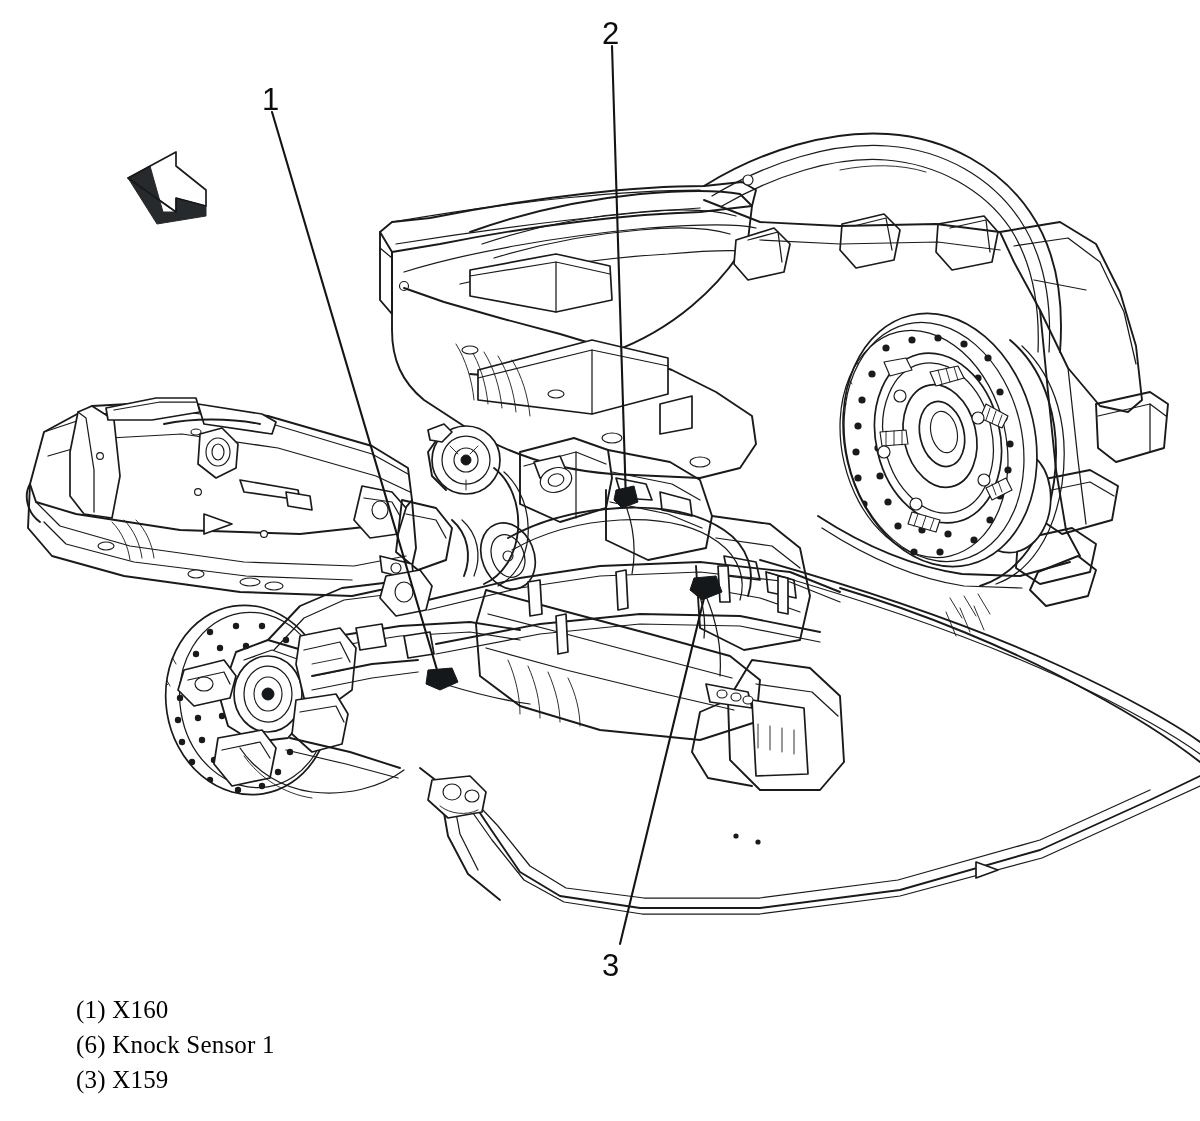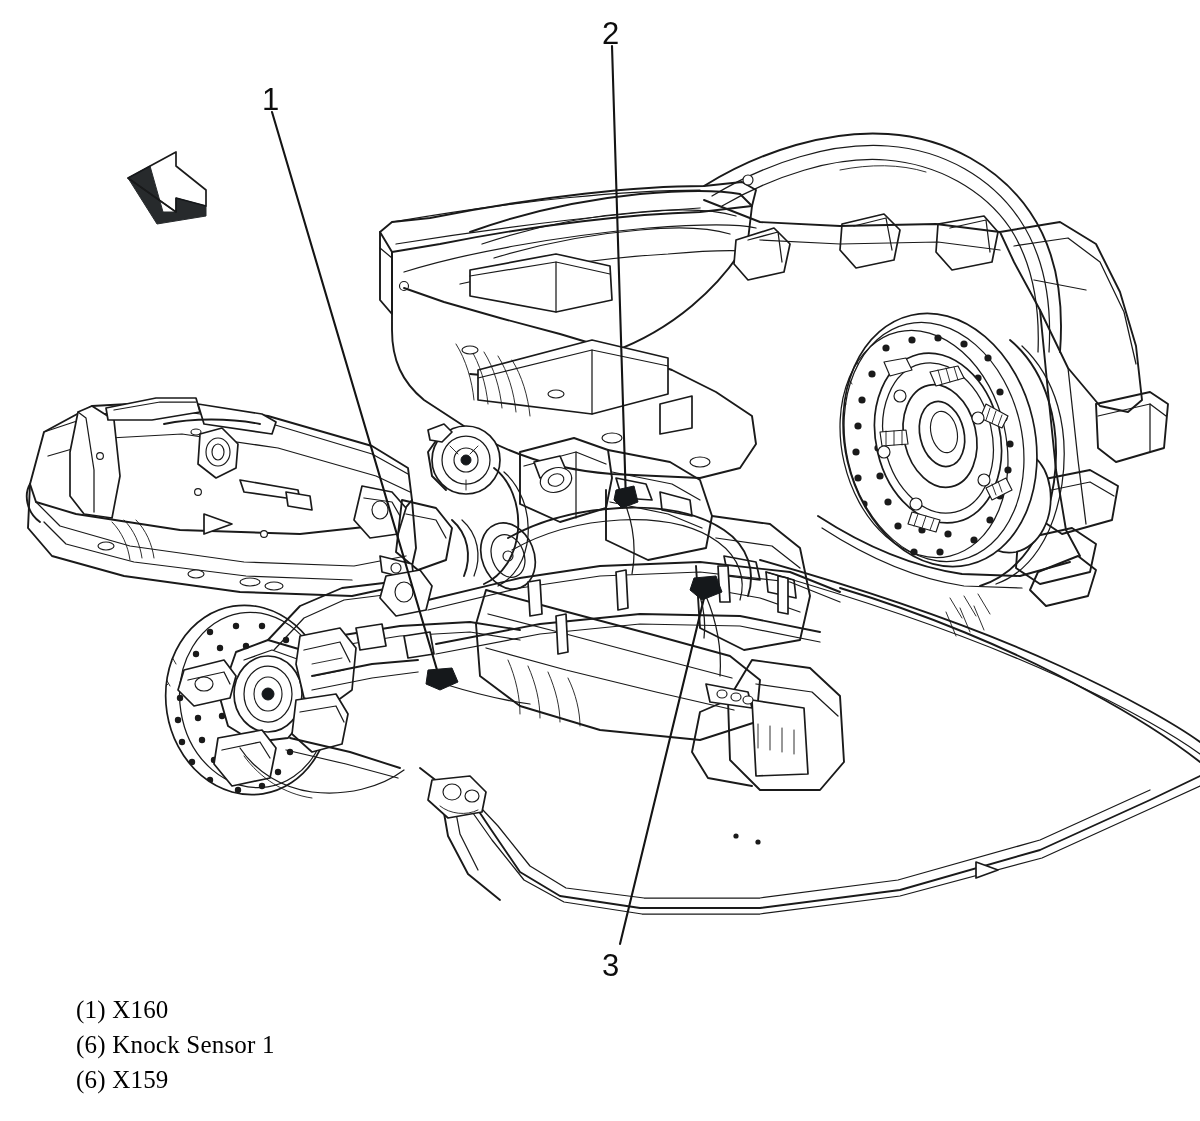--- a/index.html
+++ b/index.html
@@ -494,15 +494,15 @@
 </div>
 
 <div class="legend">
   <div class="legend-row">
     <span class="legend-label">(1) X160</span>
   </div>
   <div class="legend-row">
     <span class="legend-label">(6) Knock Sensor 1</span>
   </div>
   <div class="legend-row">
-    <span class="legend-label">(6) X159</span>
+    <span class="legend-label">(3) X159</span>
   </div>
 </div>
 
 </body></html>

